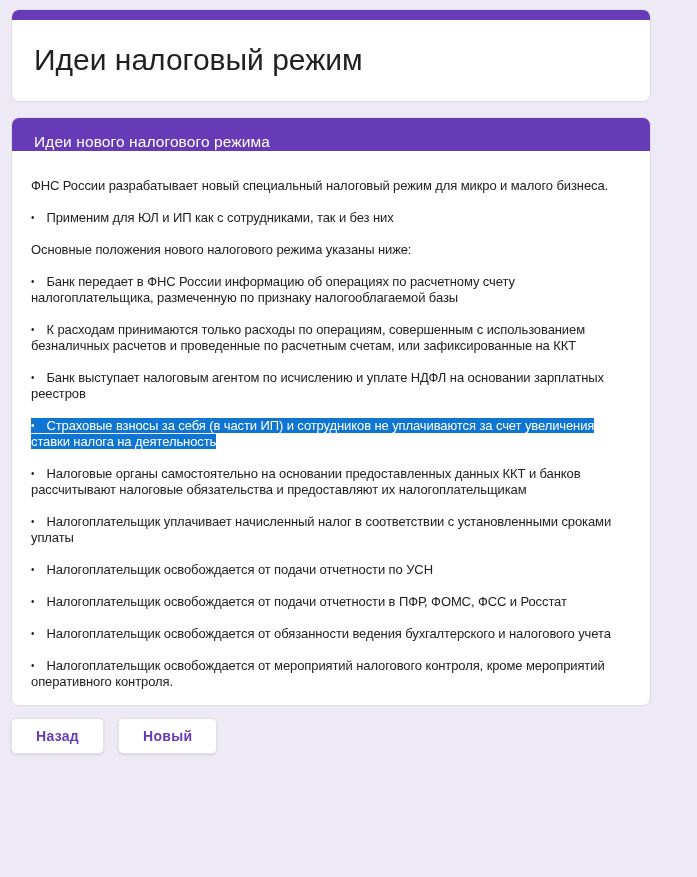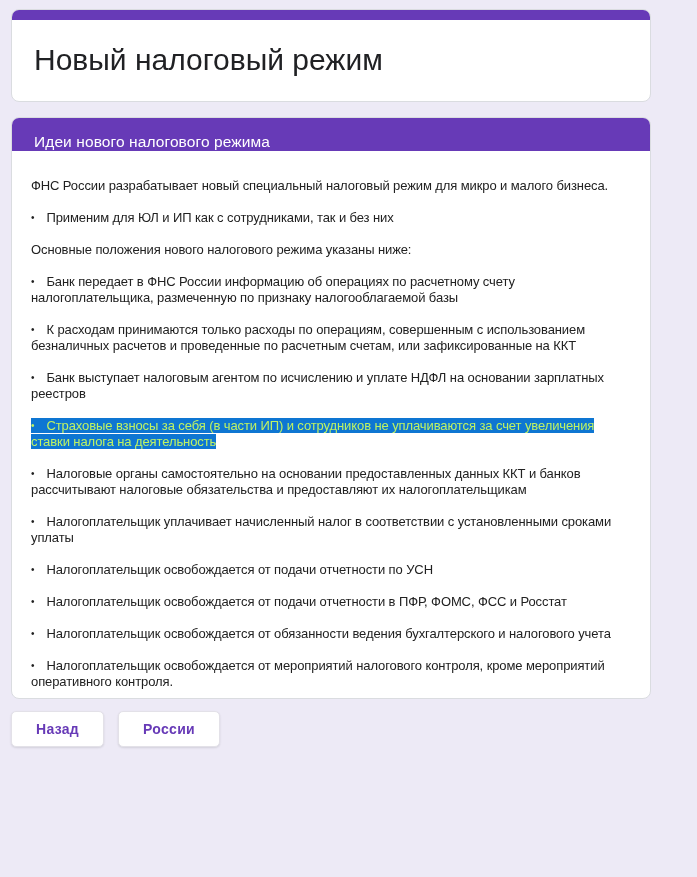--- a/index.html
+++ b/index.html
@@ -45,29 +45,29 @@
   .section-body {
     padding: 27px 20px 8px 19px;
   }
   .section-body p {
     font-size: 13px;
     line-height: 16px;
     letter-spacing: -0.1px;
     color: #212121;
     margin-bottom: 16px;
   }
-  .section-body p:last-child { margin-bottom: 0; }
+  .section-body p:last-child { margin-bottom: 7px; }
   .bullet {
     font-size: 10px;
     margin-right: 12px;
     vertical-align: 1px;
   }
   .hl {
     background: #0e76d2;
-    color: #bef264;
+    color: #ffffff;
   }
   
   .nav-row {
     margin: 12px 0 0 11px;
     display: flex;
     gap: 14px;
   }
   .nav-btn {
     background: #ffffff;
     border: 1px solid #e3e1e8;
@@ -81,21 +81,21 @@
     letter-spacing: 0.3px;
     color: #673ab7;
     cursor: pointer;
   }
 </style>
 </head>
 <body>
 
 <div class="card title-card">
   <div class="topbar"></div>
-  <div class="title">Новый налоговый режим</div>
+  <div class="title">Идеи налоговый режим</div>
 </div>
 
 <div class="card section-card">
   <div class="section-header">Идеи нового налогового режима</div>
   <div class="section-body" id="section-body">
       <p>ФНС России разрабатывает новый специальный налоговый режим для микро и малого бизнеса.</p>
       <p><span class="bullet">•</span>Применим для ЮЛ и ИП как с сотрудниками, так и без них</p>
       <p>Основные положения нового налогового режима указаны ниже:</p>
       <p><span class="bullet">•</span>Банк передает в ФНС России информацию об операциях по расчетному счету налогоплательщика, размеченную по признаку налогооблагаемой базы</p>
       <p><span class="bullet">•</span>К расходам принимаются только расходы по операциям, совершенным с использованием безналичных расчетов и проведенные по расчетным счетам, или зафиксированные на ККТ</p>
@@ -105,14 +105,14 @@
       <p><span class="bullet">•</span>Налогоплательщик уплачивает начисленный налог в соответствии с установленными сроками уплаты</p>
       <p><span class="bullet">•</span>Налогоплательщик освобождается от подачи отчетности по УСН</p>
       <p><span class="bullet">•</span>Налогоплательщик освобождается от подачи отчетности в ПФР, ФОМС, ФСС и Росстат</p>
       <p><span class="bullet">•</span>Налогоплательщик освобождается от обязанности ведения бухгалтерского и налогового учета</p>
       <p><span class="bullet">•</span>Налогоплательщик освобождается от мероприятий налогового контроля, кроме мероприятий оперативного контроля.</p>
     </div>
 </div>
 
 <div class="nav-row">
   <button class="nav-btn">Назад</button>
-  <button class="nav-btn">России</button>
+  <button class="nav-btn">Новый</button>
 </div>
 
 </body></html>

